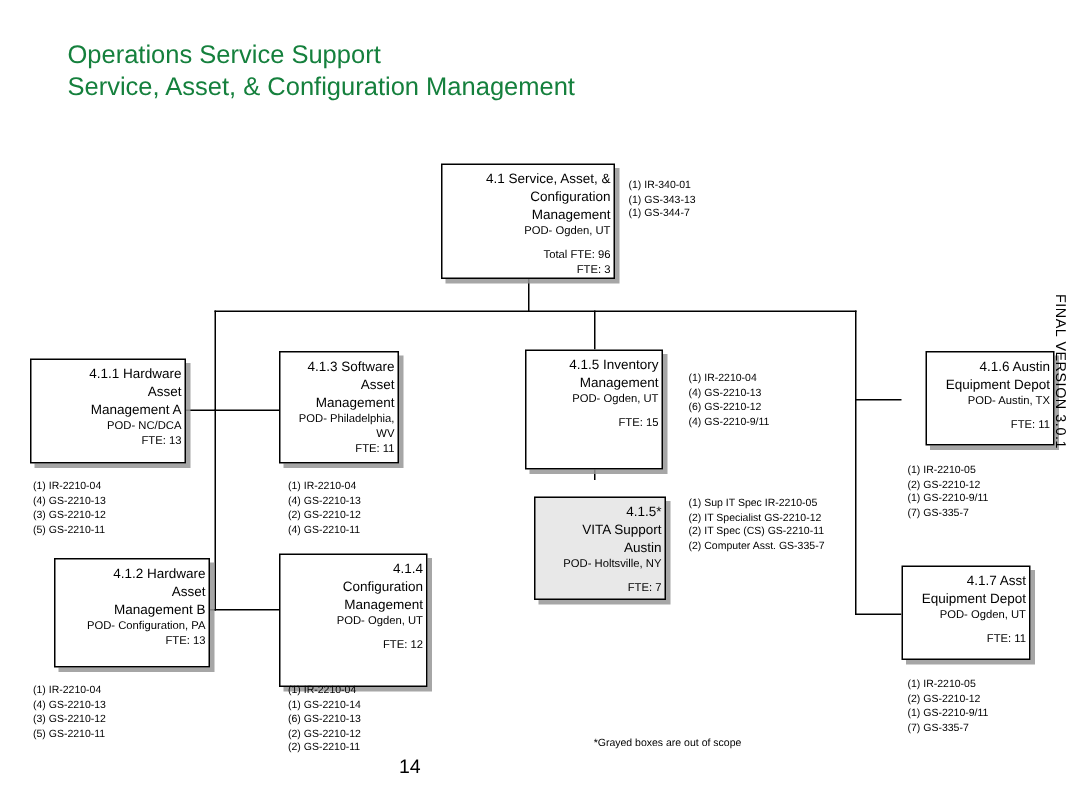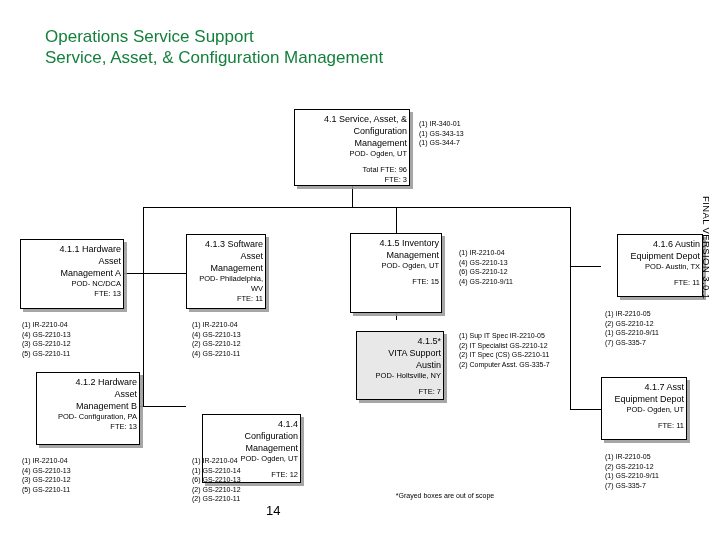--- a/index.html
+++ b/index.html
@@ -168,21 +168,21 @@
     <span class="t1">Asset</span>
     <span class="t1">Management</span>
     <span class="t2">POD- Philadelphia, WV</span>
     <span class="fte">FTE: 11</span>
   </div>
   <div class="codes" style="left:192px; top:320px; width:110px;">(1) IR-2210-04
 (4) GS-2210-13
 (2) GS-2210-12
 (4) GS-2210-11</div>
 
-  <div class="node" style="left:202px; top:369px; width:99px; height:69px;margin-top:45px;">
+  <div class="node" style="left:186px; top:369px; width:99px; height:89px;">
     <span class="t1">4.1.4</span>
     <span class="t1">Configuration</span>
     <span class="t1">Management</span>
     <span class="t2">POD- Ogden, UT</span>
     <span class="sp"></span>
     <span class="fte">FTE: 12</span>
   </div>
   <div class="codes" style="left:192px; top:456px; width:110px;">(1) IR-2210-04
 (1) GS-2210-14
 (6) GS-2210-13

